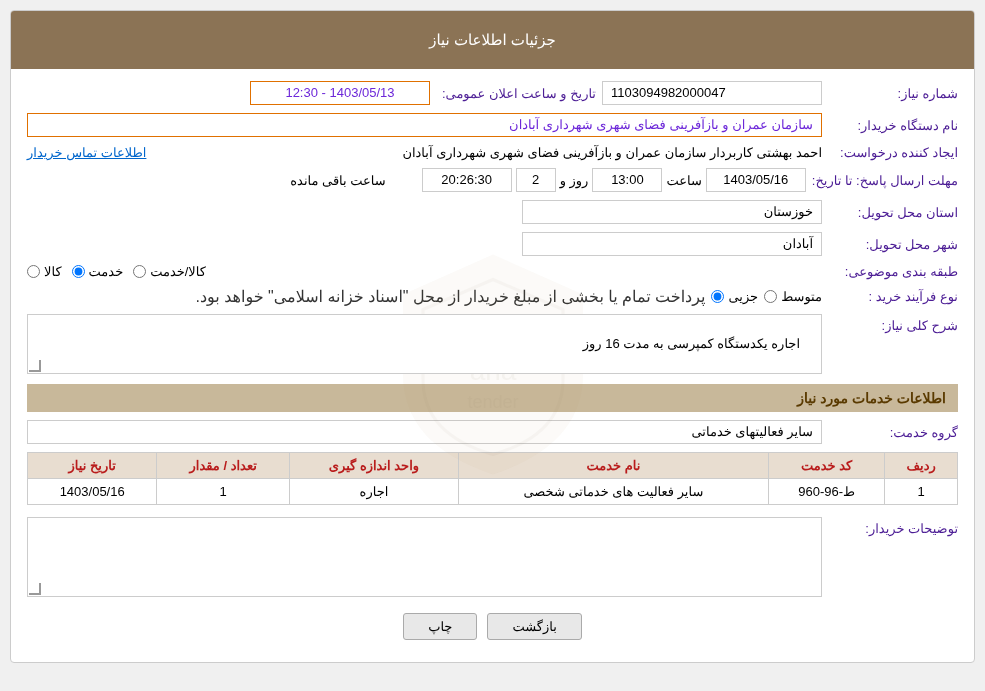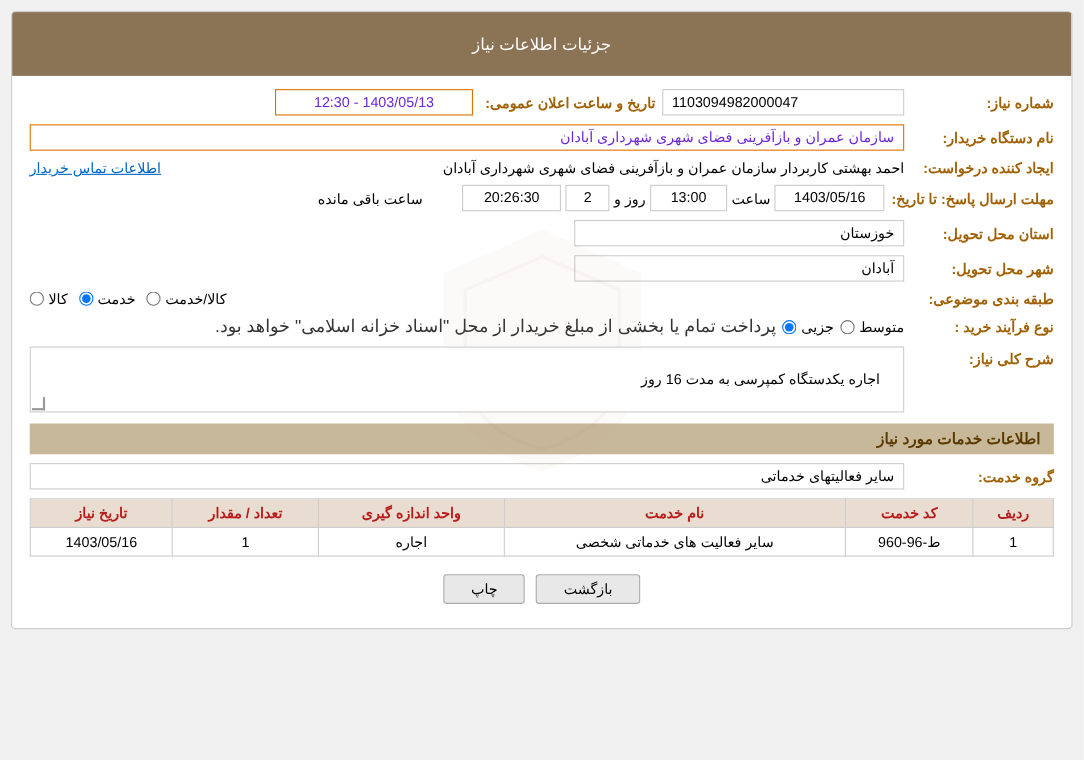--- a/index.html
+++ b/index.html
@@ -32,22 +32,22 @@
     .card-body {
       padding: 12px 16px;
     }
     .info-row {
       display: flex;
       align-items: center;
       margin-bottom: 8px;
       gap: 6px;
     }
     .label {
-      color: #a16207;
-      font-weight: bold;
+      color: #4c1d95;
+      font-weight: normal;
       white-space: nowrap;
       min-width: 130px;
       text-align: right;
     }
     .value-box {
       border: 1px solid #ccc;
       background: #fff;
       padding: 3px 8px;
       min-height: 24px;
       flex: 1;
@@ -309,20 +309,27 @@
               <td>1</td>
               <td>ط-96-960</td>
               <td>سایر فعالیت های خدماتی شخصی</td>
               <td>اجاره</td>
               <td>1</td>
               <td>1403/05/16</td>
             </tr>
           </tbody>
       </table>
 
+      <div style="display:flex; align-items:flex-start; margin-top:12px; gap:6px;">
+        <span class="label" style="padding-top:4px;">توضیحات خریدار:</span>
+        <div style="flex:1; position:relative;">
+          <div class="tawzih-box"></div>
+          <div class="resize-handle"></div>
+        </div>
+      </div>
 
       <div class="btn-row">
         <button class="btn btn-back">بازگشت</button>
         <button class="btn btn-print">چاپ</button>
       </div>
 
     </div>
   </div>
 </div>
 

